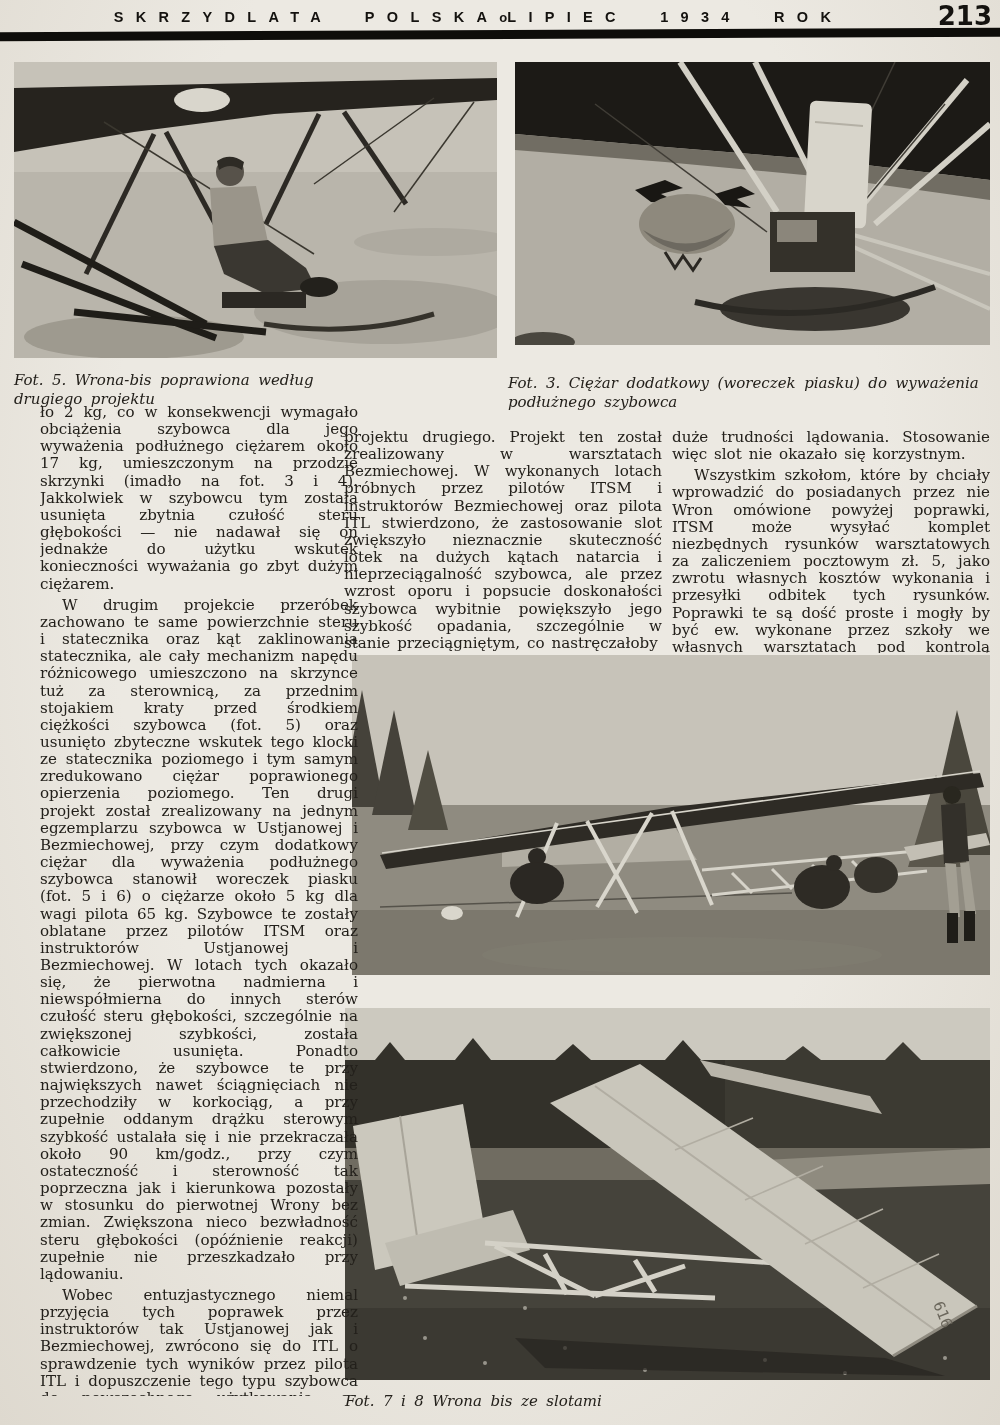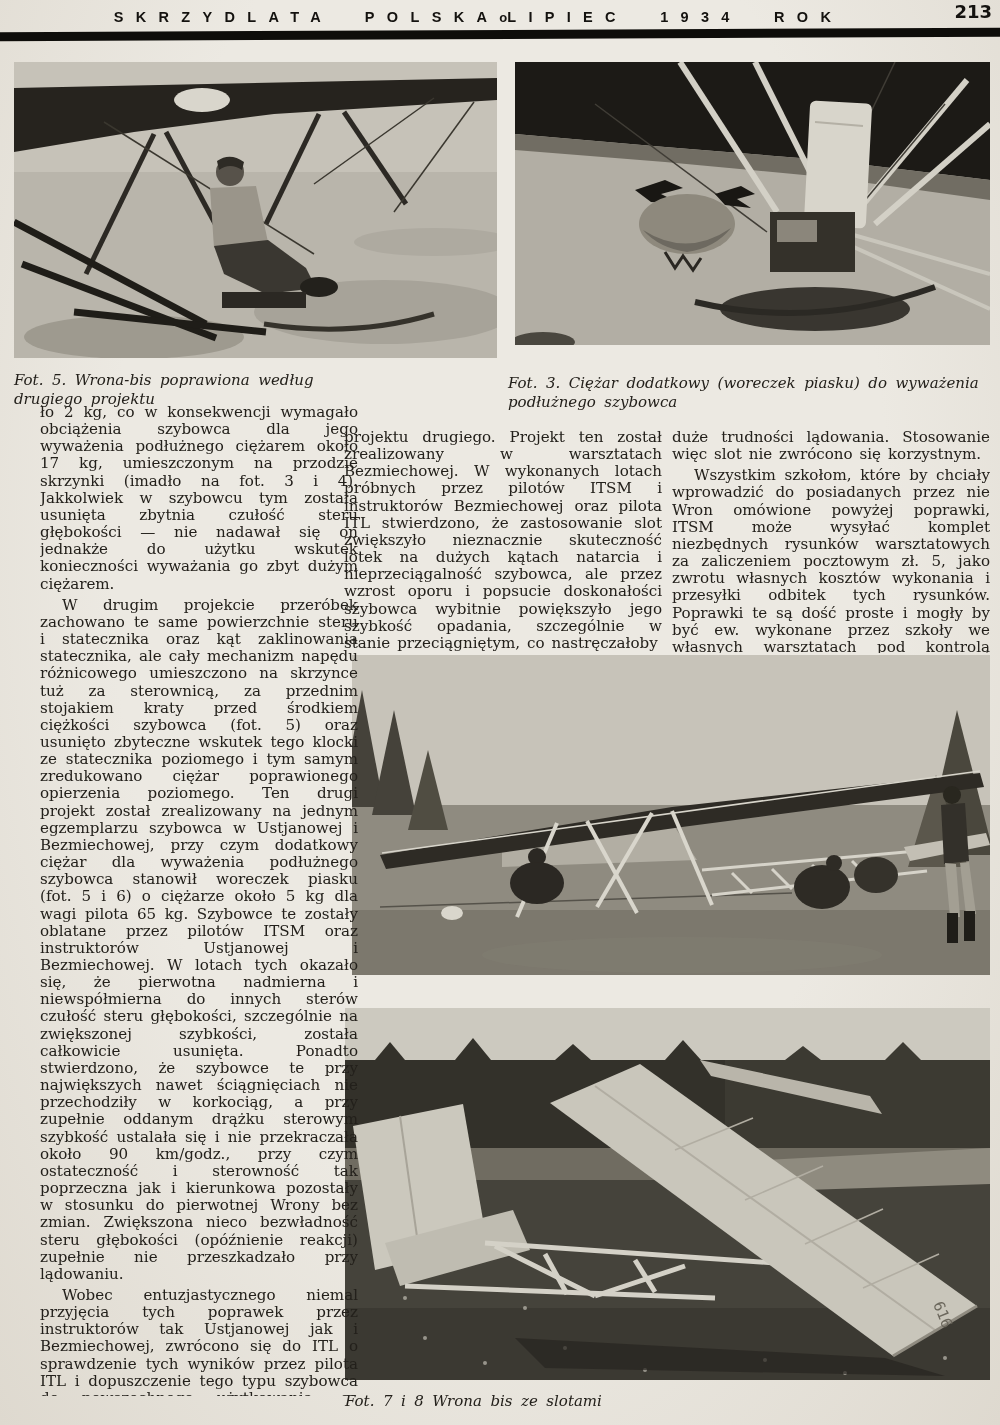--- a/index.html
+++ b/index.html
@@ -17,21 +17,21 @@
   .masthead{
     position:absolute;top:9px;left:26px;width:905px;
     display:flex;justify-content:center;align-items:baseline;
     font-family:"Liberation Sans",sans-serif;font-weight:700;
     font-size:14.5px;color:#14120f;white-space:nowrap;
   }
   .mast-seg{letter-spacing:0.85em;word-spacing:1.1em;}
   .mast-sep{font-size:13px;font-weight:700;}
   .page-number{
     position:absolute;top:1px;right:8px;
-    font-family:"DejaVu Sans",sans-serif;font-weight:700;font-size:18px;color:#14120f;
+    font-family:"DejaVu Sans",sans-serif;font-weight:700;font-size:26px;color:#14120f;
   }
   .rule{
     position:absolute;top:30px;left:-4px;width:1010px;height:9px;
     background:#0e0d0a;transform:rotate(-0.25deg);border-radius:2px;
   }
   
   .photo{position:absolute;overflow:hidden;background:#b5b1a7;}
   .photo svg{display:block;}
   #photo-fot5{left:14px;top:62px;width:483px;height:296px;}
   #photo-fot6{left:515px;top:62px;width:475px;height:283px;}
@@ -248,17 +248,17 @@
     <p class="indent">W drugim projekcie przeróbek zachowano te same powierzchnie steru i statecznika oraz kąt zaklinowania statecznika, ale cały mechanizm napędu różnicowego umieszczono na skrzynce tuż za sterownicą, za przednim stojakiem kraty przed środkiem ciężkości szybowca (fot. 5) oraz usunięto zbyteczne wskutek tego klocki ze statecznika poziomego i tym samym zredukowano ciężar poprawionego opierzenia poziomego. Ten drugi projekt został zrealizowany na jednym egzemplarzu szybowca w Ustjanowej i Bezmiechowej, przy czym dodatkowy ciężar dla wyważenia podłużnego szybowca stanowił woreczek piasku (fot. 5 i 6) o ciężarze około 5 kg dla wagi pilota 65 kg. Szybowce te zostały oblatane przez pilotów ITSM oraz instruktorów Ustjanowej i Bezmiechowej. W lotach tych okazało się, że pierwotna nadmierna i niewspółmierna do innych sterów czułość steru głębokości, szczególnie na zwiększonej szybkości, została całkowicie usunięta. Ponadto stwierdzono, że szybowce te przy największych nawet ściągnięciach nie przechodziły w korkociąg, a przy zupełnie oddanym drążku sterowym szybkość ustalała się i nie przekraczała około 90 km/godz., przy czym ostateczność i sterowność tak poprzeczna jak i kierunkowa pozostały w stosunku do pierwotnej Wrony bez zmian. Zwiększona nieco bezwładność steru głębokości (opóźnienie reakcji) zupełnie nie przeszkadzało przy lądowaniu.</p>
     <p class="indent">Wobec entuzjastycznego niemal przyjęcia tych poprawek przez instruktorów tak Ustjanowej jak i Bezmiechowej, zwrócono się do ITL o sprawdzenie tych wyników przez pilota ITL i dopuszczenie tego typu szybowca do powszechnego użytkowania, co zostało dokonane orzeczeniem ITL Nr. 770-36/BL/1938 z 20 października 1938 r.</p>
 
   </div>
 
   <div class="col" id="col2">
     <p>projektu drugiego. Projekt ten został zrealizowany w warsztatach Bezmiechowej. W wykonanych lotach próbnych przez pilotów ITSM i instruktorów Bezmiechowej oraz pilota ITL stwierdzono, że zastosowanie slot zwiększyło nieznacznie skuteczność lotek na dużych kątach natarcia i nieprzeciągalność szybowca, ale przez wzrost oporu i popsucie doskonałości szybowca wybitnie powiększyło jego szybkość opadania, szczególnie w stanie przeciągniętym, co nastręczałoby</p>
   </div>
 
   <div class="col" id="col3">
-    <p>duże trudności lądowania. Stosowanie więc slot nie zwrócono się korzystnym.</p>
+    <p>duże trudności lądowania. Stosowanie więc slot nie okazało się korzystnym.</p>
     <p class="indent">Wszystkim szkołom, które by chciały wprowadzić do posiadanych przez nie Wron omówione powyżej poprawki, ITSM może wysyłać komplet niezbędnych rysunków warsztatowych za zaliczeniem pocztowym zł. 5, jako zwrotu własnych kosztów wykonania i przesyłki odbitek tych rysunków. Poprawki te są dość proste i mogły by być ew. wykonane przez szkoły we własnych warsztatach pod kontrolą KCSP.</p>
   </div>
 
 </div>
 
 </body></html>

